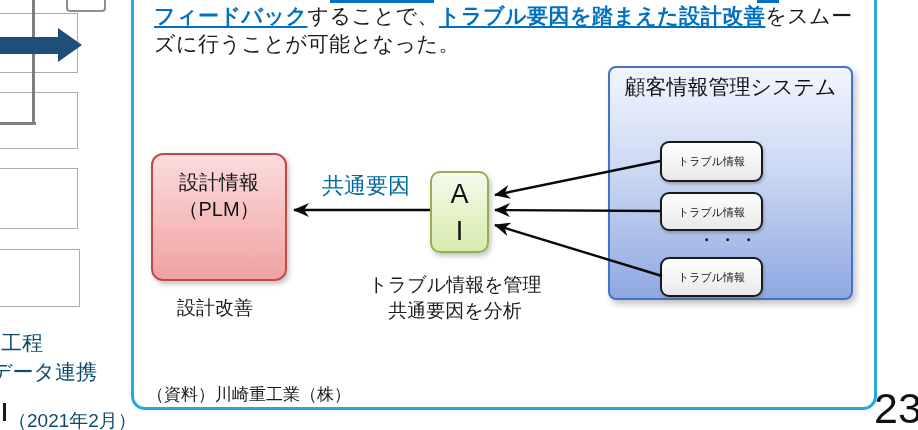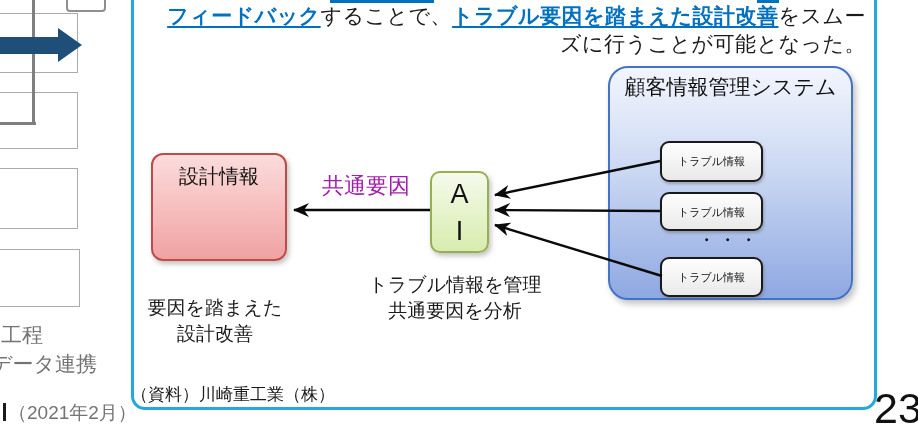--- a/index.html
+++ b/index.html
@@ -26,85 +26,84 @@
   }
   .conn-v{left:32px;top:0;width:3px;height:125px;background:#7F7F7F;}
   .conn-h{left:0;top:122px;width:36px;height:3px;background:#7F7F7F;}
   .navy-arrow-body{left:0;top:37px;width:58px;height:17px;background:#1F4E79;}
   .navy-arrow-head{
     left:58px;top:28px;width:0;height:0;
     border-top:17px solid transparent;
     border-bottom:17px solid transparent;
     border-left:24px solid #1F4E79;
   }
-  .left-label{position:absolute;font-size:21px;color:#737373;white-space:nowrap;}
+  .left-label{position:absolute;font-size:21px;color:#0c4a6e;white-space:nowrap;margin-top:8px;}
   .cut-bar{left:3px;top:403px;width:3px;height:18px;background:#1a1a1a;}
 
   
   .slide-frame{
     left:131px;top:-24px;width:746px;height:434px;
     border:3px solid #25A8DC;border-radius:14px;
     background:#fff;box-sizing:border-box;
   }
 
   
   .remnant{top:0;height:3px;background:#0070C0;}
   .remnant-1{left:330px;width:104px;}
   .remnant-2{left:757px;width:22px;}
 
   
   .lead{
     left:154px;top:2px;width:712px;
     font-size:21px;line-height:27.5px;
     font-weight:500;color:#1a1a1a;
     letter-spacing:0.5px;
-    text-align:right;
   }
   .lead .link{
     color:#0070C0;font-weight:bold;
     text-decoration:underline;
     text-decoration-thickness:2px;
     text-underline-offset:3px;
   }
 
   
   .plm-box{
-    left:151px;top:153px;width:136px;height:108px;
+    left:151px;top:153px;width:136px;height:128px;
     background:linear-gradient(180deg,#FBDCDC 0%,#F6BCBC 55%,#EFA2A2 100%);
     border:2px solid #BE4B48;border-radius:12px;
     box-shadow:2px 3px 5px rgba(120,120,120,.45);
     box-sizing:border-box;
     text-align:center;font-size:20px;line-height:27px;
-    padding-top:8px;color:#111;
+    padding-top:14px;color:#111;
   }
   .plm-caption{
     left:135px;top:295px;width:160px;text-align:center;
     font-size:19px;line-height:26px;color:#1a1a1a;
   }
   .ai-box{
     left:430px;top:171px;width:59px;height:82px;
     background:linear-gradient(180deg,#F5FAEC 0%,#E6F3CC 50%,#D8ECAF 100%);
     border:2px solid #94B052;border-radius:10px;
     box-shadow:2px 3px 5px rgba(120,120,120,.45);
     box-sizing:border-box;
     text-align:center;font-size:27px;line-height:37px;
     padding-top:3px;color:#111;
   }
   .ai-caption{
     left:355px;top:272px;width:200px;text-align:center;
     font-size:19px;line-height:26px;color:#1a1a1a;
   }
   .arrow-label{
     left:311px;top:171px;width:110px;text-align:center;
-    font-size:22px;color:#a21caf;white-space:nowrap;
+    font-size:22px;color:#0369a1;white-space:nowrap;
   }
   .crm-box{
     left:608px;top:66px;width:245px;height:234px;
     background:linear-gradient(180deg,#F2F5FD 0%,#CBD8F3 45%,#8EA8E1 100%);
-    border:2px solid #4472C4;border-radius:20px;
+    border:2px solid #4472C4;border-radius:8px;
     box-shadow:3px 4px 6px rgba(120,120,120,.45);
     box-sizing:border-box;
   }
   .crm-title{
     position:absolute;left:0;top:5px;width:100%;text-align:center;
     font-size:21px;line-height:28px;color:#111;
   }
   .trouble-box{
     position:absolute;left:50px;width:103px;height:41px;
     background:linear-gradient(180deg,#FEFEFE,#E9E9E9);
@@ -122,21 +121,21 @@
   }
   .crm-caption{
     left:637px;top:306px;width:200px;text-align:center;
     font-size:19px;line-height:27px;color:#1a1a1a;
   }
 
   
   .arrows-svg{left:0;top:0;width:918px;height:430px;pointer-events:none;}
 
   
-  .source-note{left:131px;top:383px;font-size:17px;color:#1a1a1a;white-space:nowrap;}
+  .source-note{left:147px;top:383px;font-size:17px;color:#1a1a1a;white-space:nowrap;}
   .page-number{left:874px;top:386px;font-size:43px;color:#111;line-height:44px;}
 </style>
 </head>
 <body>
 
 <div class="abs partial-top-box"></div>
 <div class="grey-box" style="left:-10px;top:13px;width:88px;height:60px;"></div>
 <div class="grey-box" style="left:-10px;top:92px;width:88px;height:57px;"></div>
 <div class="grey-box" style="left:-10px;top:168px;width:88px;height:61px;"></div>
 <div class="grey-box" style="left:-10px;top:249px;width:90px;height:58px;"></div>
@@ -153,23 +152,23 @@
 <div class="abs remnant remnant-1"></div>
 <div class="abs remnant remnant-2"></div>
 
 <div class="abs lead">
   <span class="link">フィードバック</span><span>することで、</span><span class="link">トラブル要因を踏まえた設計改善</span><span>をスムー</span><br>
   <span>ズに行うことが可能となった。</span>
 </div>
 
 <div class="abs plm-box">
   <div>設計情報</div>
+  <div>（PLM）</div>
 </div>
 <div class="abs plm-caption">
-  <div>要因を踏まえた</div>
   <div>設計改善</div>
 </div>
 
 <div class="abs arrow-label">共通要因</div>
 
 <div class="abs ai-box">
   <div>A</div>
   <div>I</div>
 </div>
 <div class="abs ai-caption">

